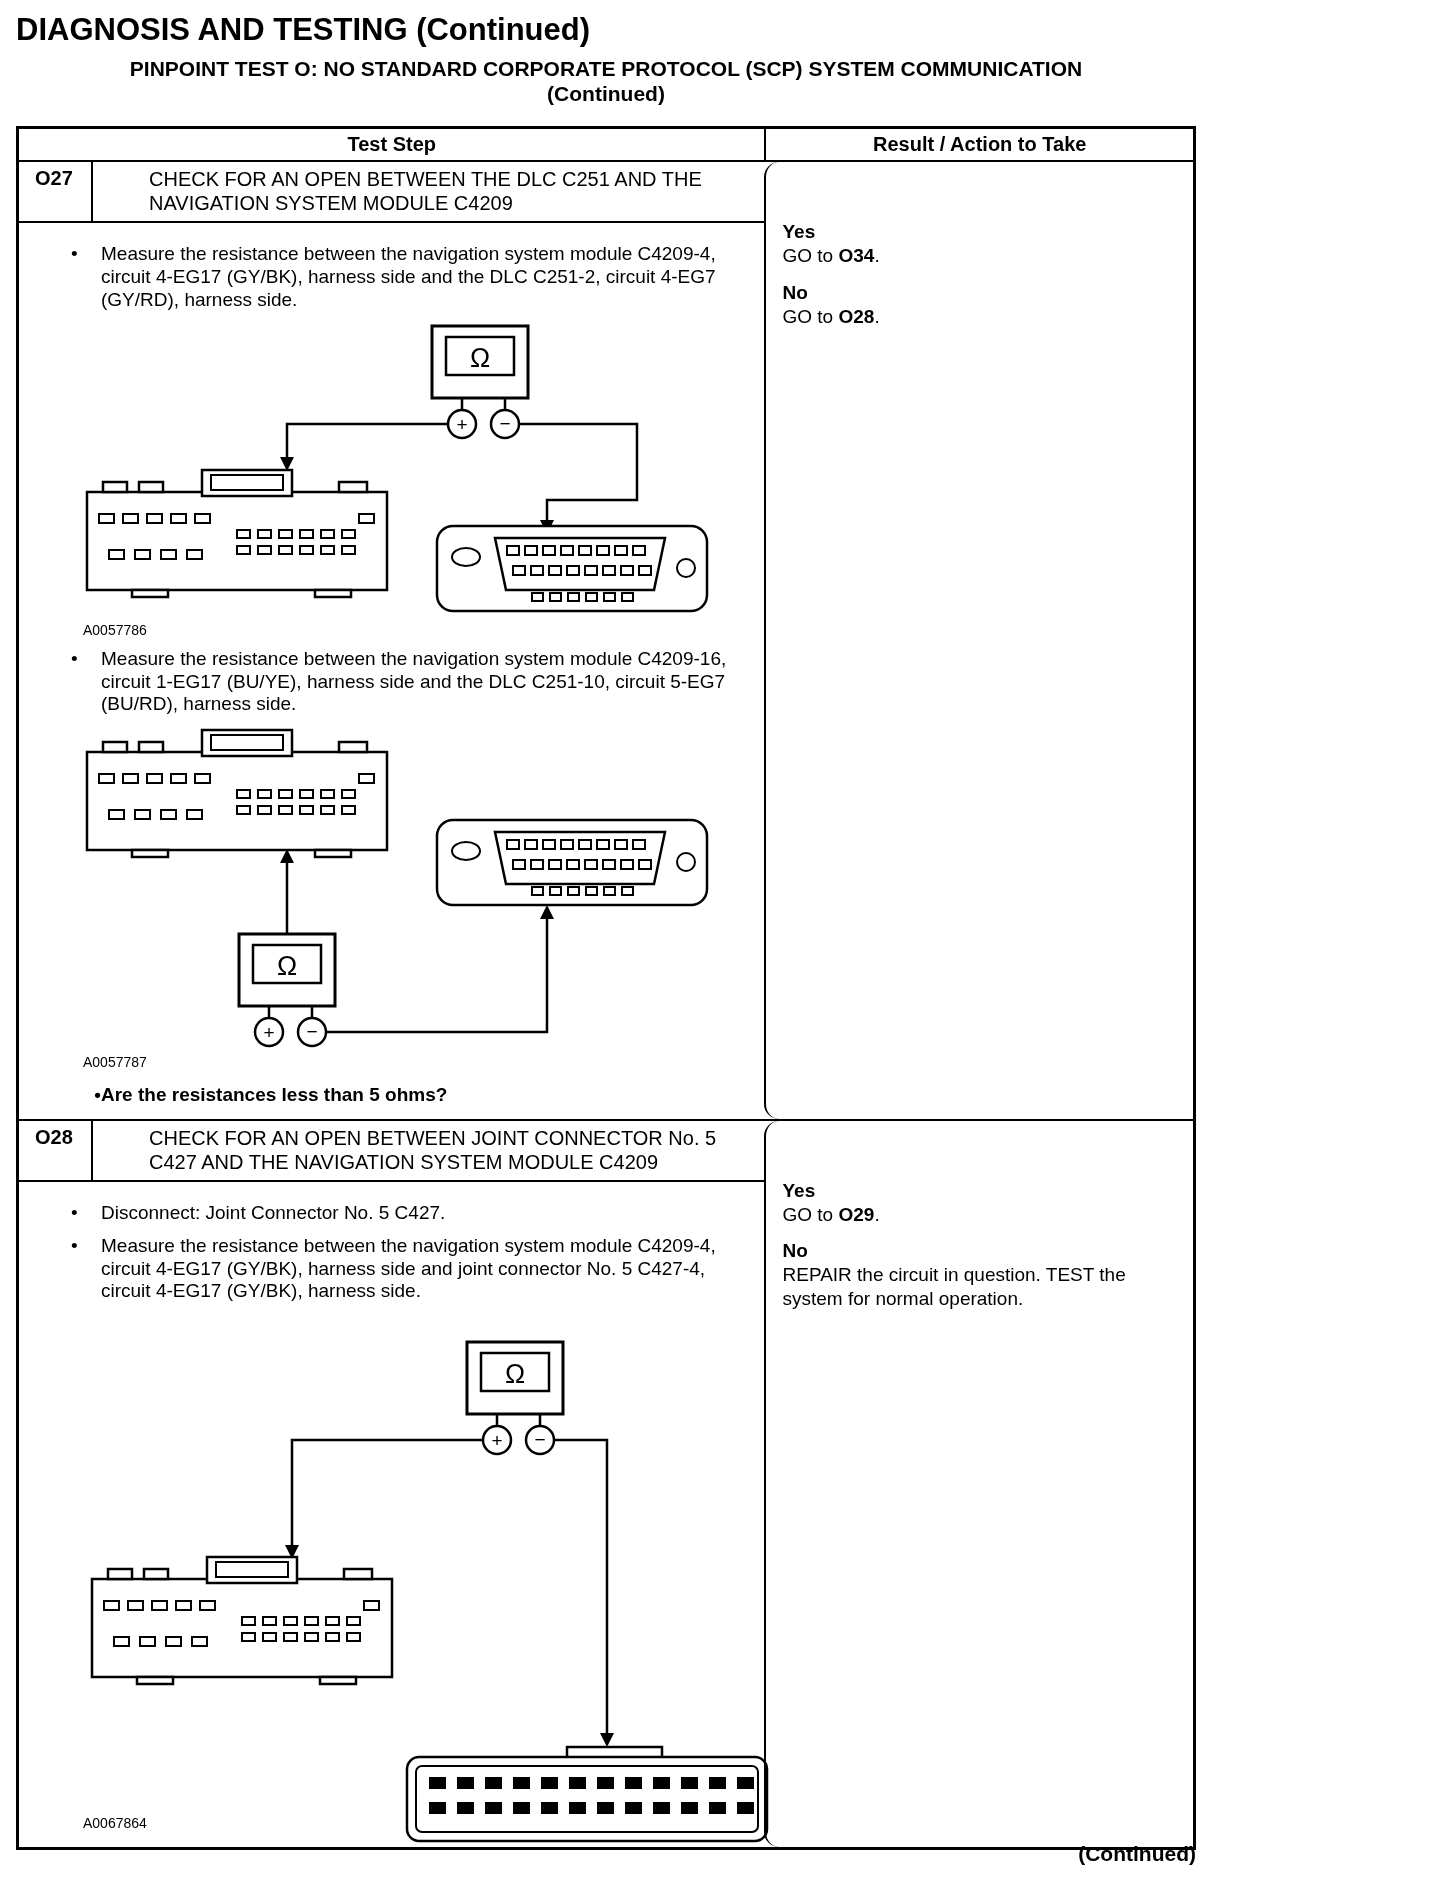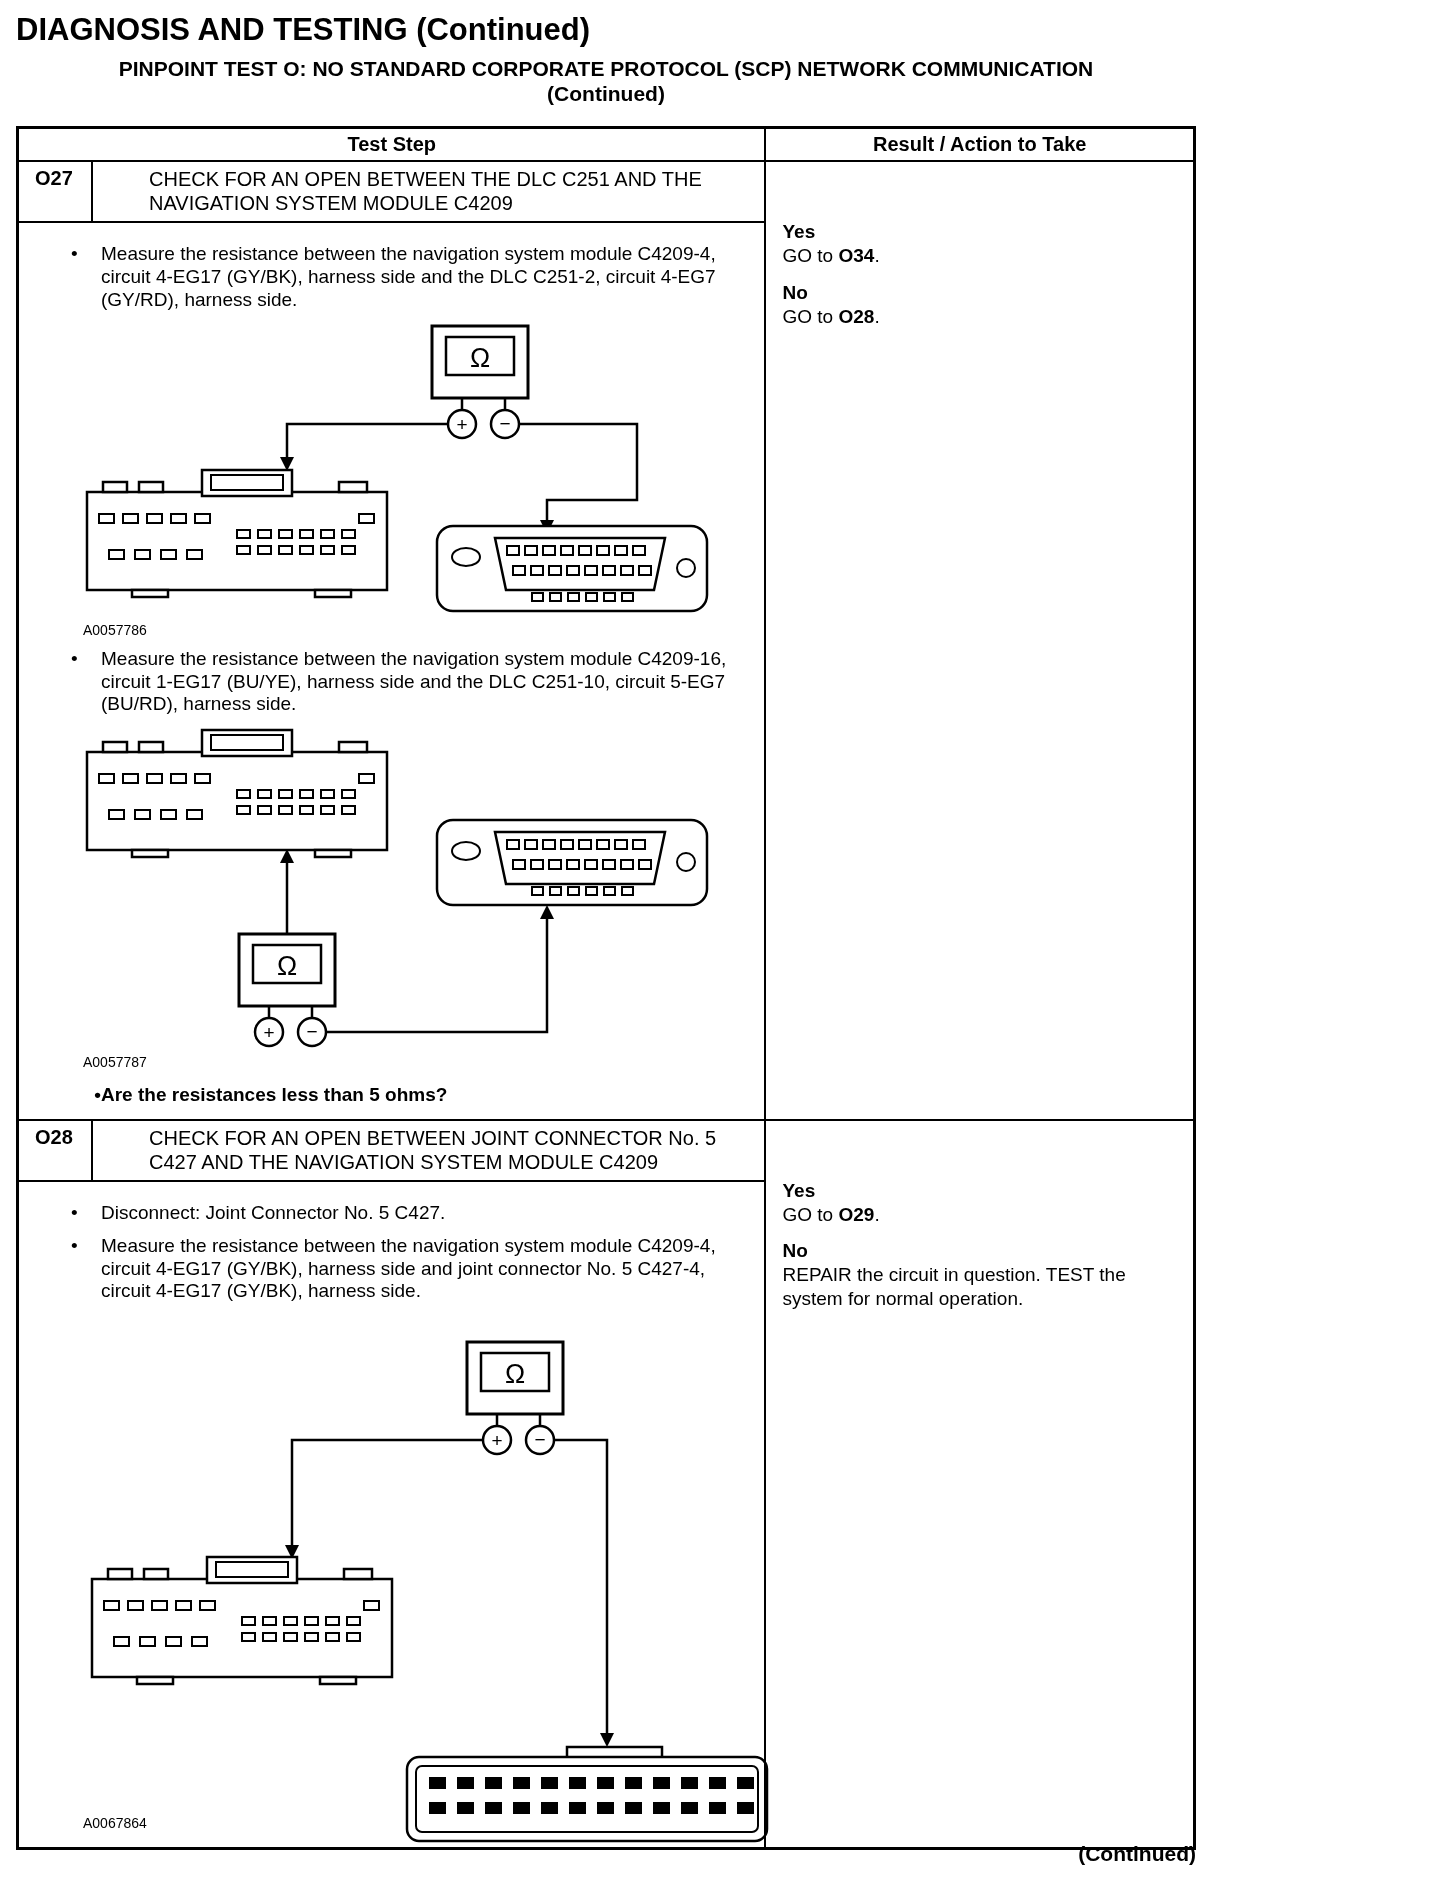--- a/index.html
+++ b/index.html
@@ -10,21 +10,21 @@
   }
   .content { padding:12px 0 0 16px; width:1200px; }
   h1 { font-size:31px; font-weight:bold; }
   .subtitle { width:1180px; text-align:center; font-weight:bold; font-size:21px; line-height:1.2; margin-top:8px; }
   .test-table { width:1180px; border:3px solid #000; margin-top:20px; background:#fff; }
   .thead { display:grid; grid-template-columns:63.5% 36.5%; border-bottom:2px solid #000; }
   .th { text-align:center; font-weight:bold; font-size:20px; padding:4px 0; }
   .th-right { border-left:2px solid #000; }
   .trow { display:grid; grid-template-columns:63.5% 36.5%; }
   .trow + .trow { border-top:2px solid #000; }
-  .cell-right { border-left:2px solid #000; padding:58px 16px 10px 16px; font-size:19px; line-height:1.25; }
+  .cell-right { border-left:2px solid #000; padding:58px 16px 10px 16px; font-size:19px; line-height:1.25;border-radius:15px; }
   .step-header { display:grid; grid-template-columns:74px 1fr; border-bottom:2px solid #000;gap:44px; }
   .step-id { border-right:2px solid #000; font-weight:bold; font-size:20px; padding:5px 0 5px 16px; }
   .step-title { font-weight:normal; font-size:20px; line-height:1.2; padding:5px 10px 6px 12px; }
   .step-body { padding:10px 12px 8px 52px; font-size:19px; }
   .bullet { display:flex; line-height:1.2; margin:10px 0 4px 0; }
   .bullet::before { content:"\2022"; flex:0 0 30px; }
   .bullet.question { font-weight:bold; margin-top:14px;text-align:right; }
   .figure { margin:6px 0 0 6px; }
   .figure svg { display:block; }
   .fig-label { font-size:14px; margin:2px 0 8px 12px; }
@@ -146,21 +146,21 @@
         <rect x="302" y="55" width="17" height="12"></rect>
           <rect x="330" y="55" width="17" height="12"></rect>
       </g>
     </g>
   </defs>
 </svg>
 
 <div class="content">
   <h1>DIAGNOSIS AND TESTING (Continued)</h1>
   <div class="subtitle">
-    <div>PINPOINT TEST O: NO STANDARD CORPORATE PROTOCOL (SCP) NETWORK COMMUNICATION</div>
+    <div>PINPOINT TEST O: NO STANDARD CORPORATE PROTOCOL (SCP) SYSTEM COMMUNICATION</div>
     <div>(Continued)</div>
   </div>
 
   <div class="test-table">
     <div class="thead">
       <div class="th">Test Step</div>
       <div class="th th-right">Result / Action to Take</div>
     </div>
 
     <div class="trow">

